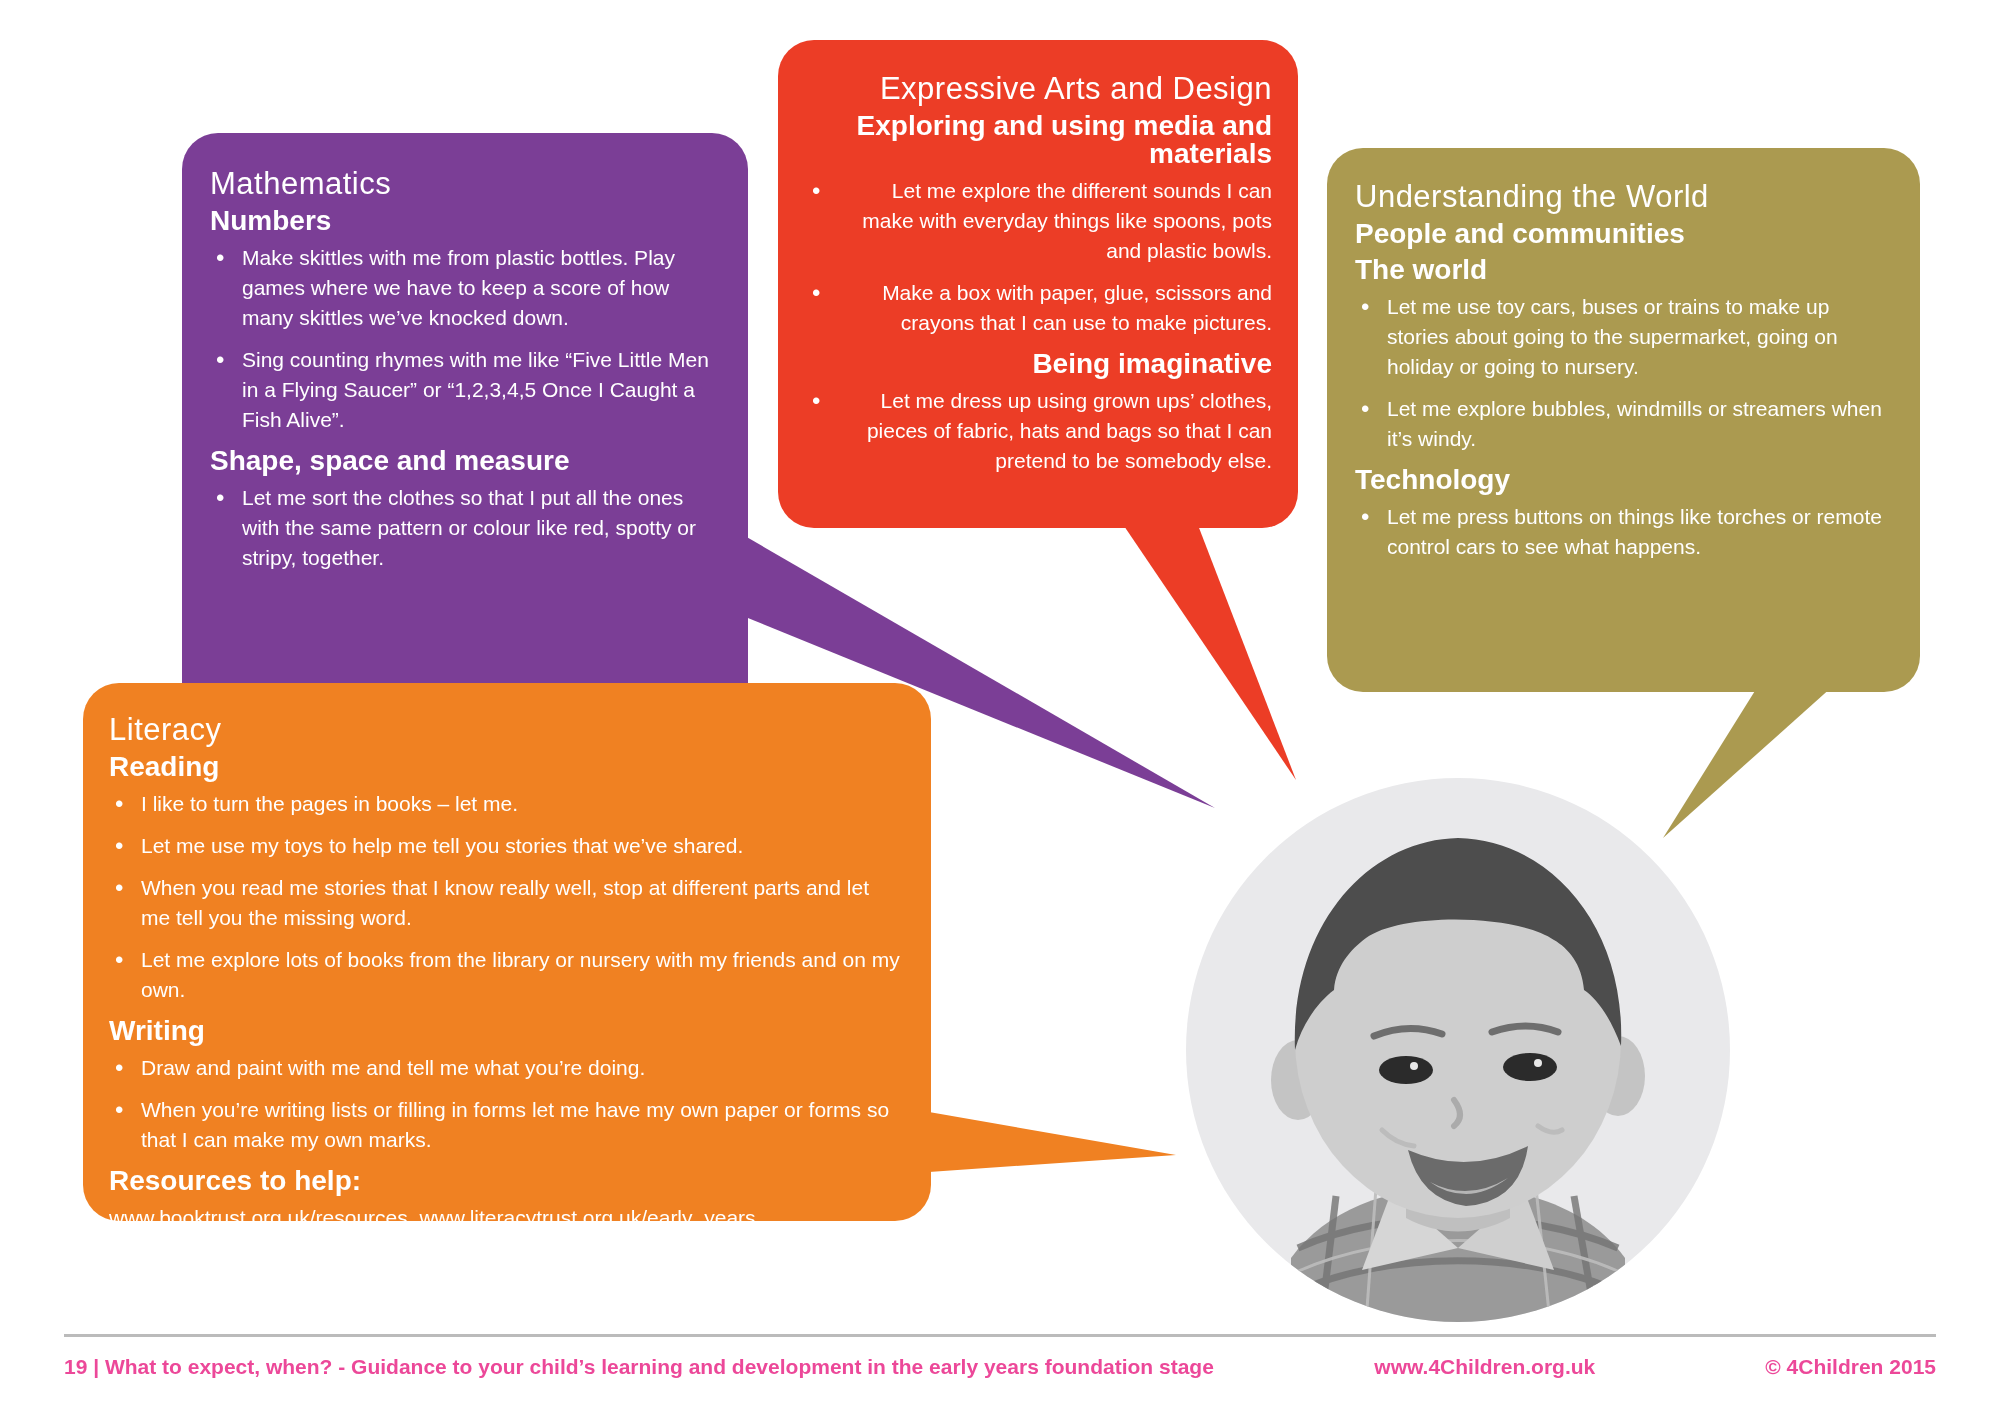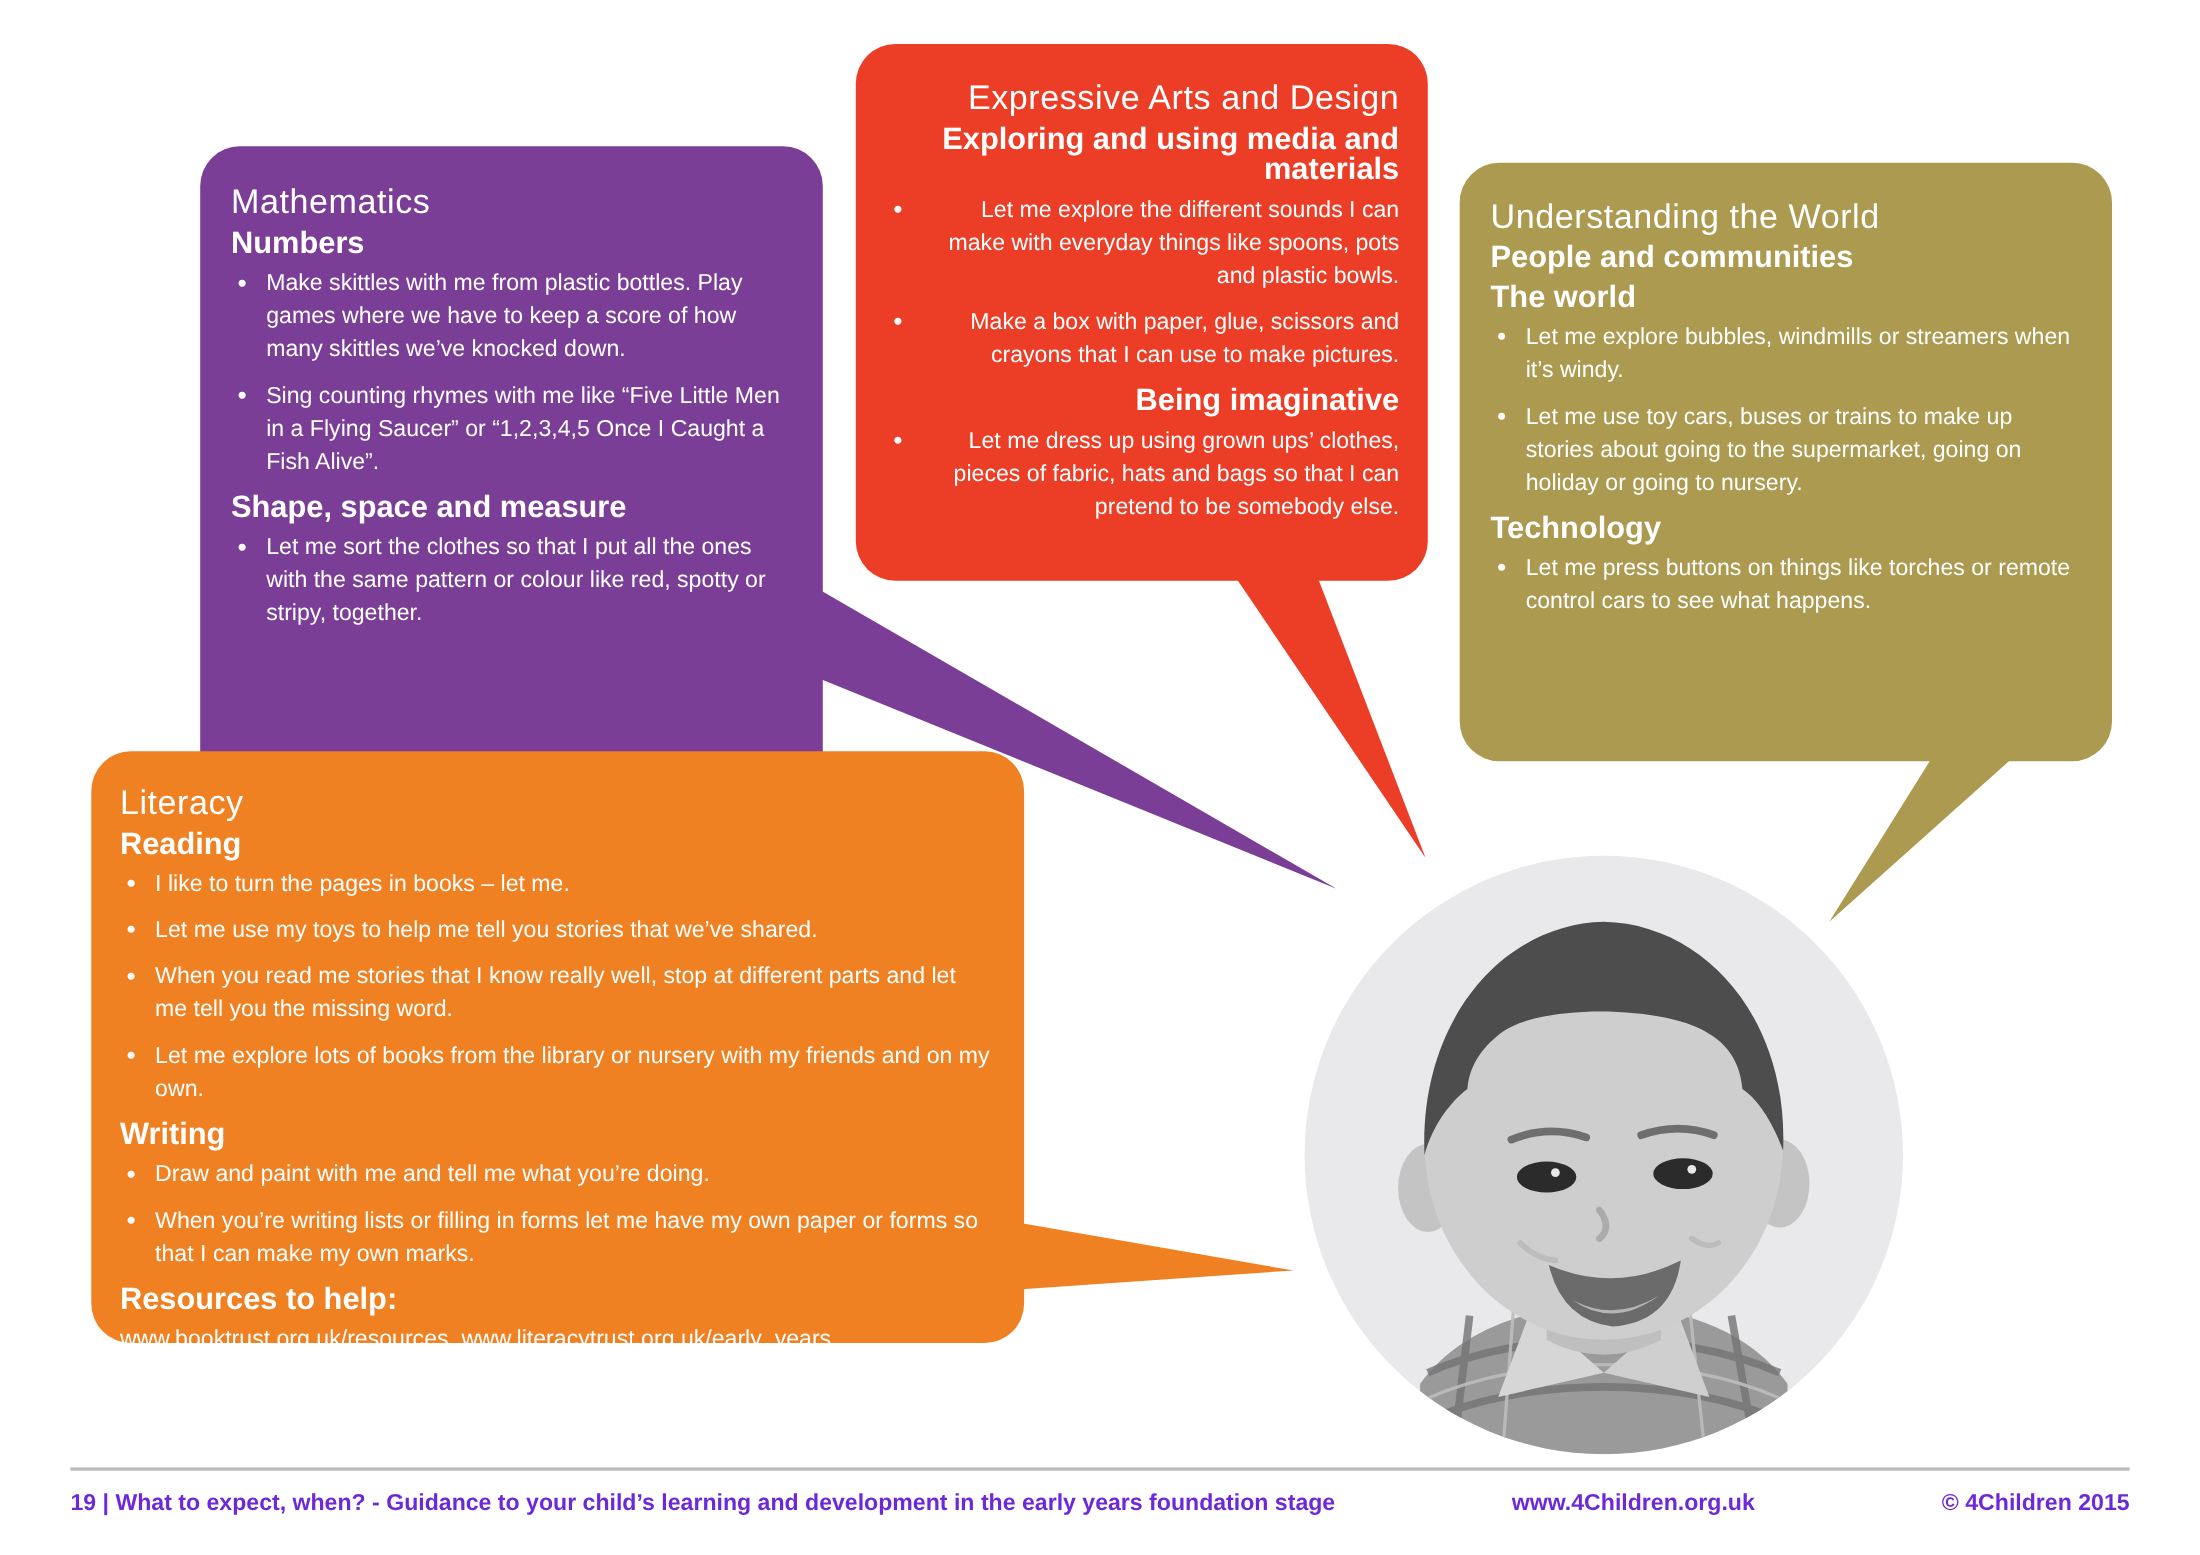--- a/index.html
+++ b/index.html
@@ -32,21 +32,21 @@
   
   #tails{position:absolute;left:0;top:0;z-index:1;}
   
   #photo{
     position:absolute;left:1186px;top:778px;width:544px;height:544px;border-radius:50%;
     background:#E9E9EB;overflow:hidden;z-index:1;
   }
   
   #footer{
     position:absolute;left:64px;right:64px;top:1334px;border-top:3px solid #BBBBBB;
-    padding-top:18px;display:flex;align-items:flex-start;color:#6d28d9;font-weight:700;font-size:21px;
+    padding-top:18px;display:flex;align-items:flex-start;color:#ec4899;font-weight:700;font-size:21px;
   }
   #footer .f-left{flex:1 1 auto;}
   #footer .f-center{flex:0 0 auto;margin:0 170px 0 20px;}
   #footer .f-right{flex:0 0 auto;}
 </style>
 </head>
 <body>
 
 <div id="canvas">
 
@@ -82,22 +82,22 @@
     <ul>
       <li>Let me dress up using grown ups’ clothes, pieces of fabric, hats and bags so that I can pretend to be somebody else.</li>
     </ul>
   </div>
 
   <div class="bubble" id="box-world">
     <div class="box-title">Understanding the World</div>
     <h4>People and communities</h4>
     <h4>The world</h4>
     <ul>
+      <li>Let me use toy cars, buses or trains to make up stories about going to the supermarket, going on holiday or going to nursery.</li>
       <li>Let me explore bubbles, windmills or streamers when it’s windy.</li>
-      <li>Let me use toy cars, buses or trains to make up stories about going to the supermarket, going on holiday or going to nursery.</li>
     </ul>
     <h4>Technology</h4>
     <ul>
       <li>Let me press buttons on things like torches or remote control cars to see what happens.</li>
     </ul>
   </div>
 
   <div class="bubble" id="box-lit">
     <div class="box-title">Literacy</div>
     <h4>Reading</h4>

